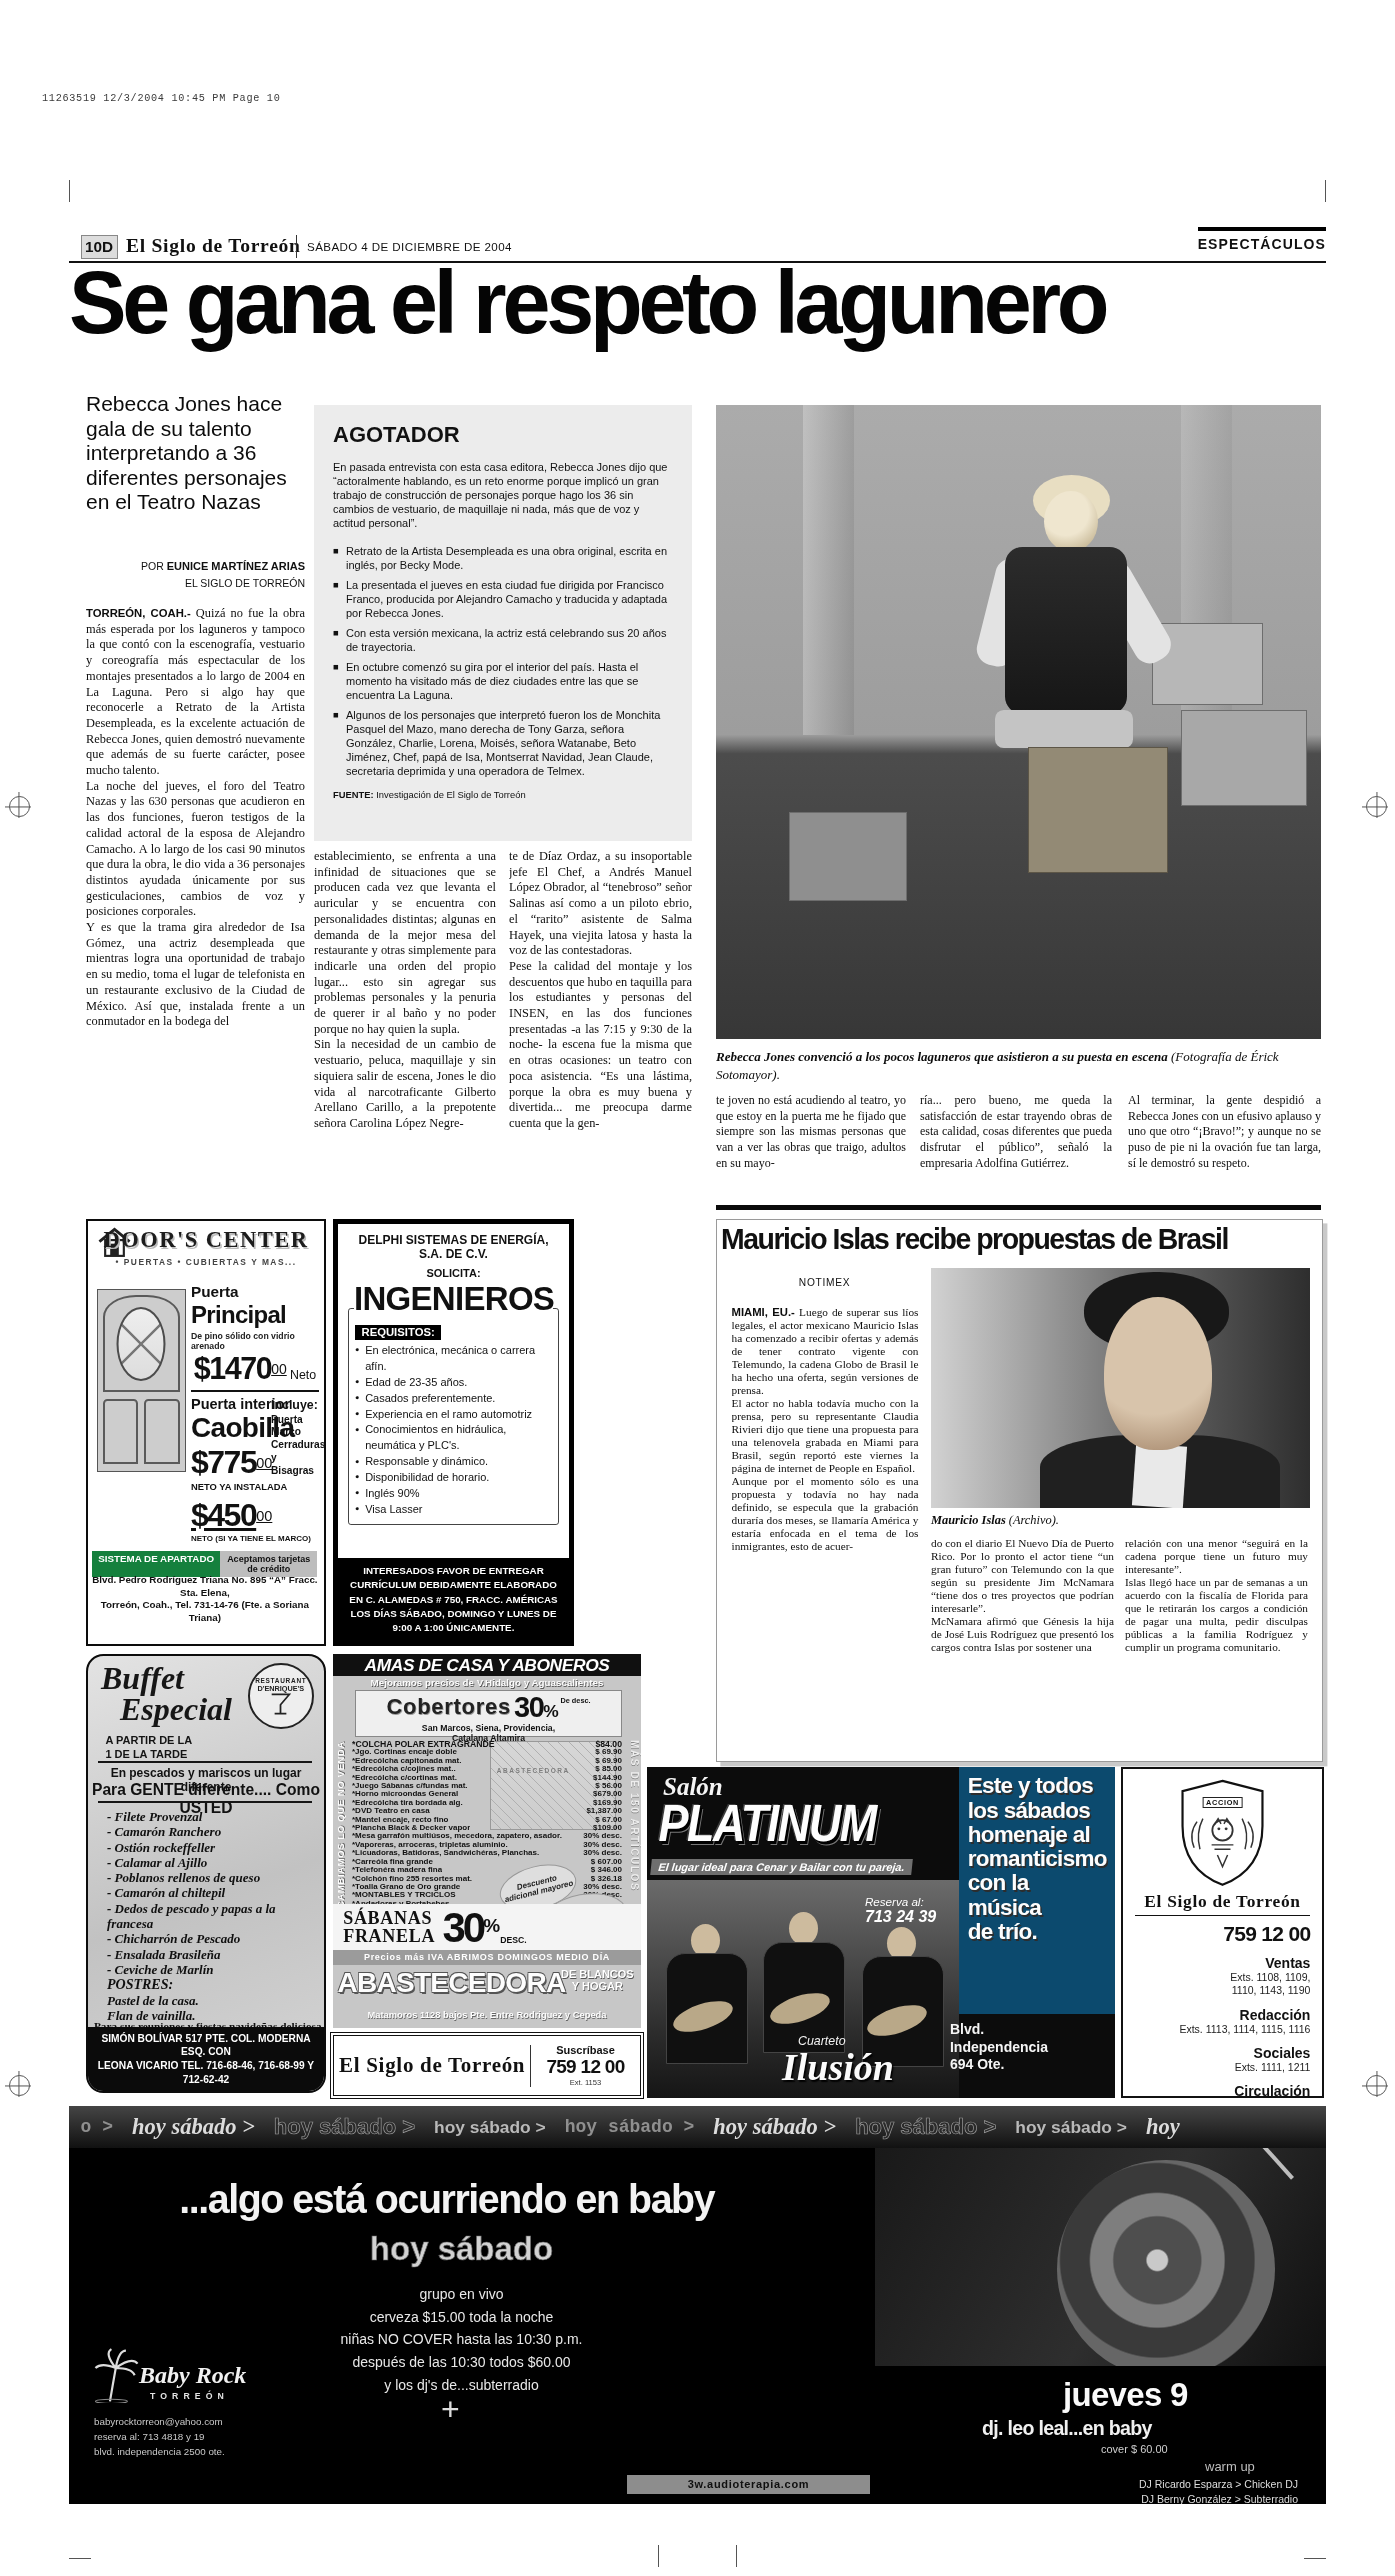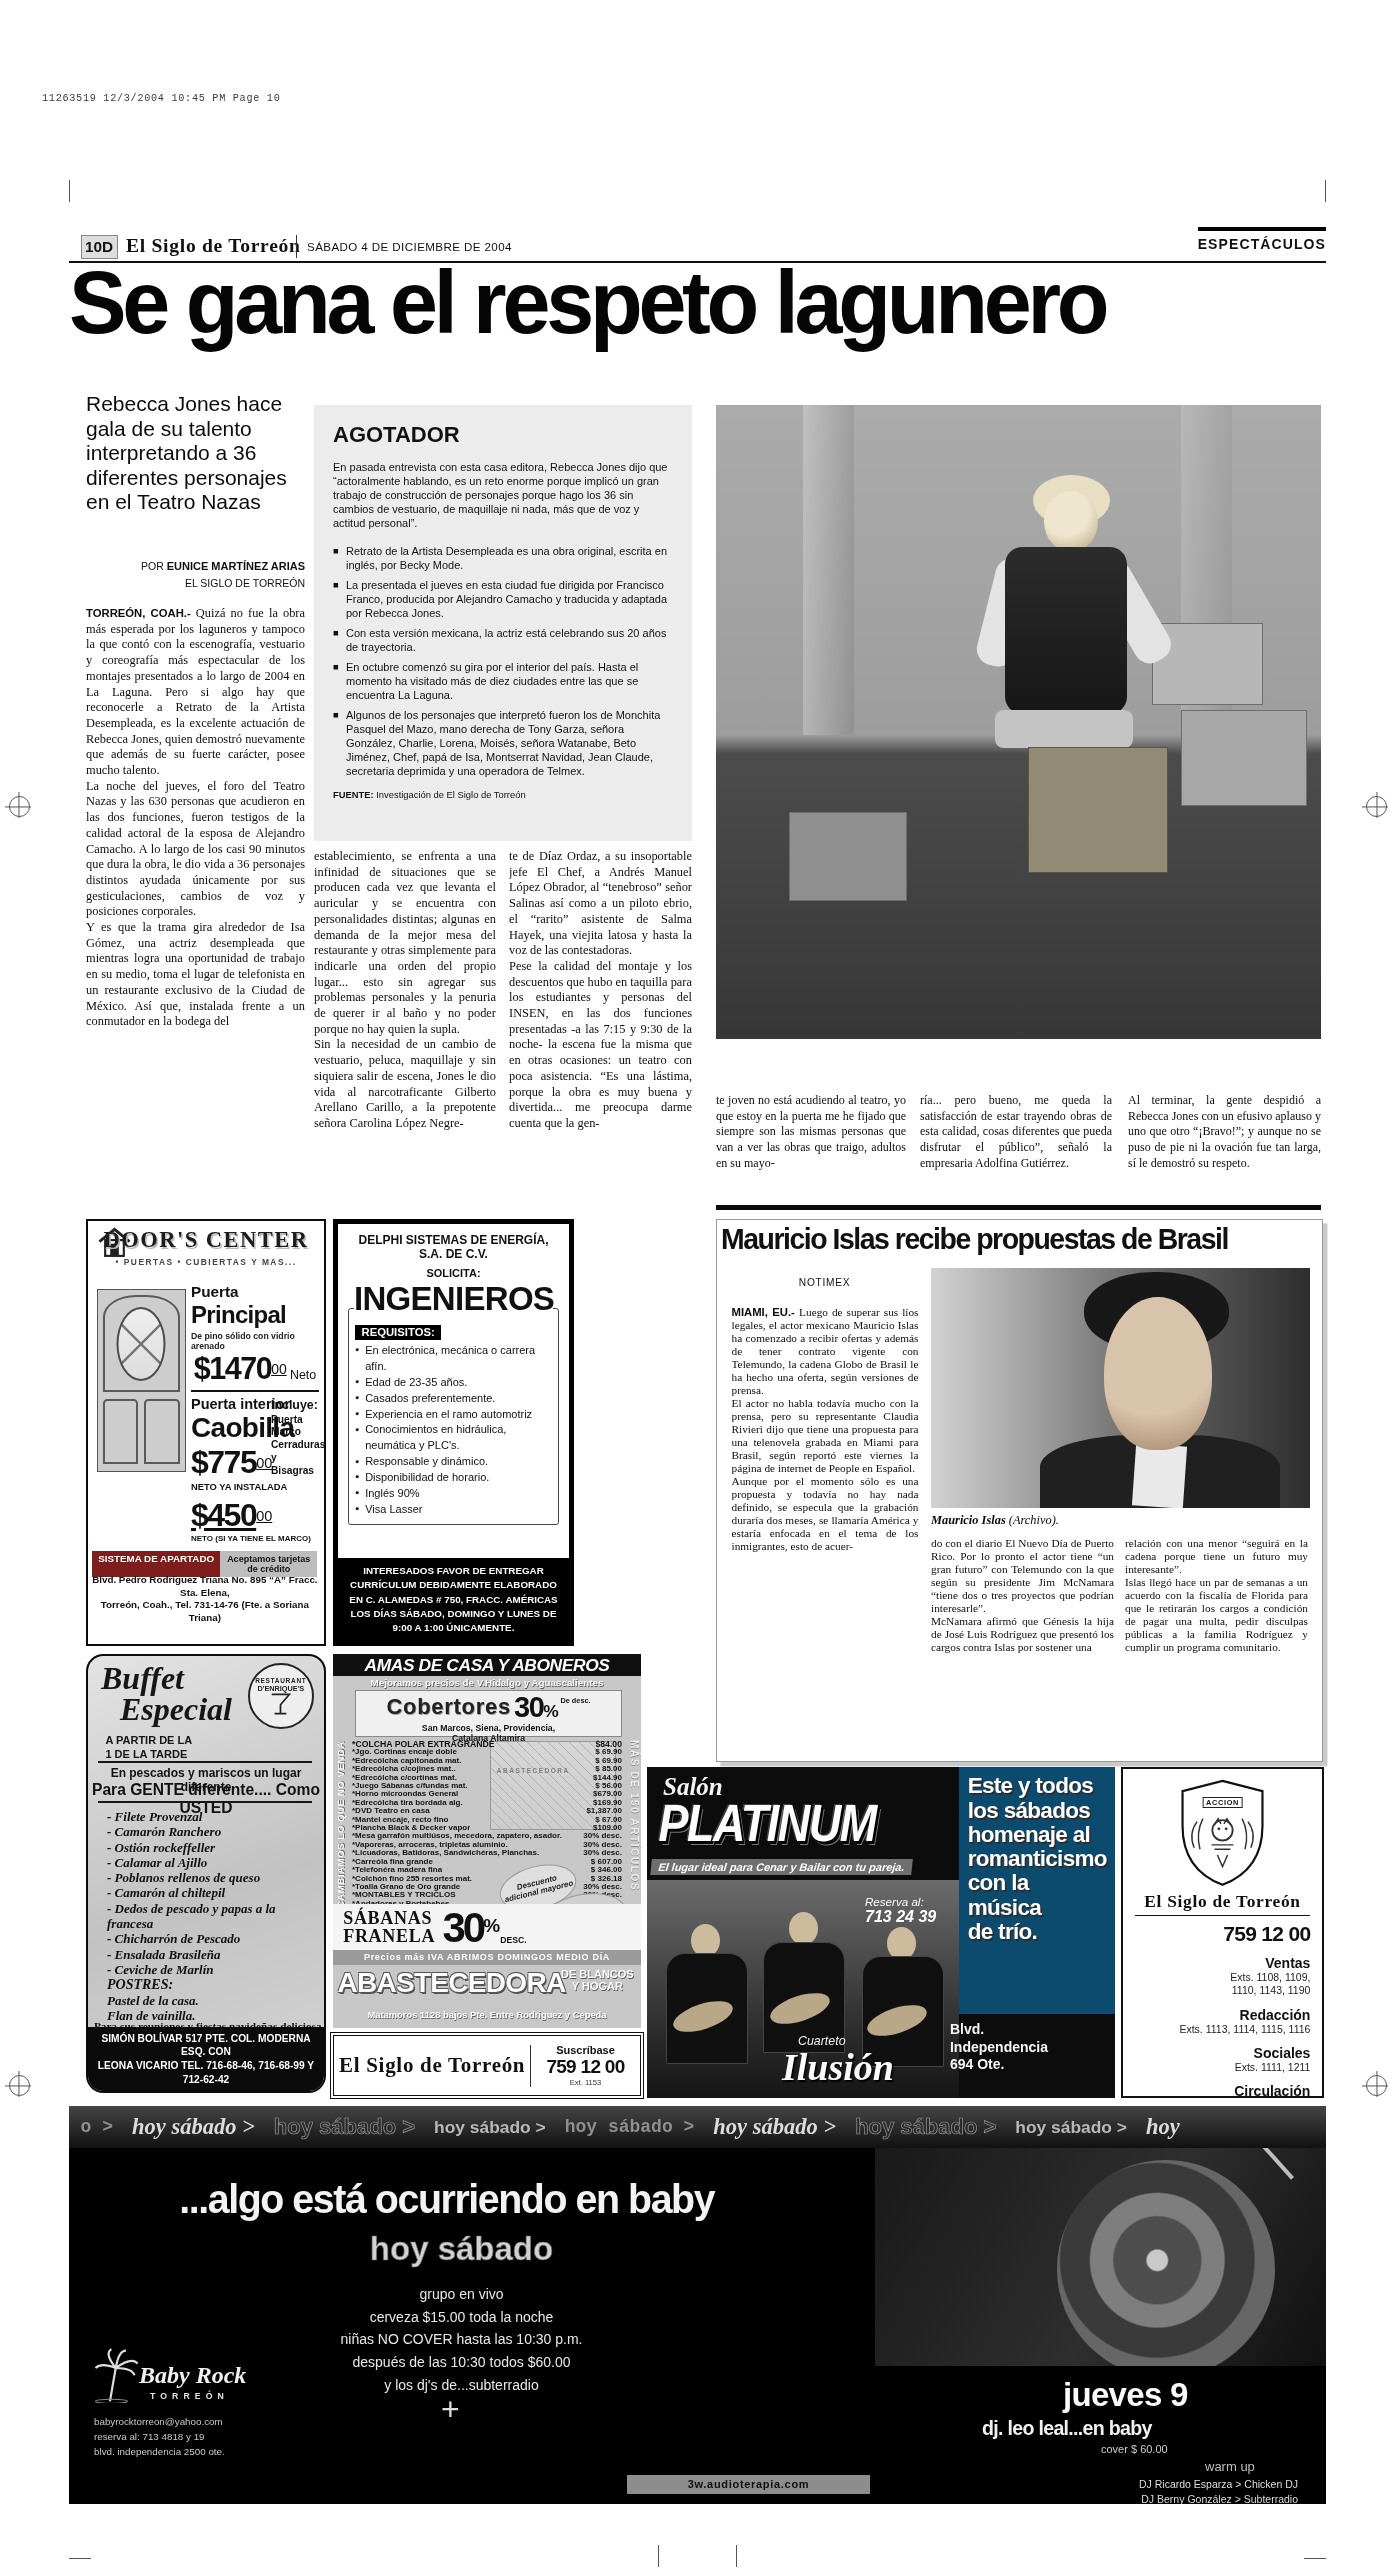--- a/index.html
+++ b/index.html
@@ -93,21 +93,21 @@
   .d-right{position:absolute;left:103px;top:62px;width:128px;}
   .d-p1a{font-weight:bold;font-size:15.3px;}
   .d-p1b{font-weight:bold;font-size:24px;letter-spacing:-0.7px;}
   .d-desc{font-size:8.7px;font-weight:bold;color:#222;margin-top:1.5px;}
   .price{font-weight:bold;letter-spacing:-1.5px;}
   .cents{font-size:.45em;vertical-align:super;text-decoration:underline;letter-spacing:0;}
   .d-hr{border-top:2.9px solid #111;margin:4.4px 0;}
   .d-incl{position:absolute;left:80px;top:115px;width:51px;font-weight:bold;font-size:10.2px;line-height:1.25;}
   .d-incl .t{font-size:12.4px;}
   .d-bands{position:absolute;left:4.4px;top:330px;width:225px;display:flex;font-weight:bold;}
-  .d-band1{background:#7f1d1d;color:#fff;font-size:9.8px;padding:2.2px 5.8px;}
+  .d-band1{background:#15803d;color:#fff;font-size:9.8px;padding:2.2px 5.8px;}
   .d-band2{background:#bdbdbd;color:#111;font-size:9px;padding:2.9px 4.4px;flex:1;text-align:center;}
   .d-addr{position:absolute;left:2.9px;top:353px;width:228px;text-align:center;font-weight:bold;font-size:9.8px;line-height:1.3;}
   
   .delphi{left:333px;top:1219px;width:241px;height:427px;border:5.1px solid #000;background:#fff;padding:7.3px 8.7px;}
   .dl-co{font-weight:bold;font-size:12px;text-align:center;margin-top:1.5px;}
   .dl-sol{font-weight:bold;font-size:11px;text-align:center;margin:5.8px 0 0;}
   .dl-pos{font-weight:bold;font-size:33px;text-align:center;letter-spacing:-0.7px;position:relative;z-index:2;
           background:#fff;display:block;margin:1.5px 7.3px -10.2px;}
   .dl-box{border:1.5px solid #444;border-radius:2.9px;padding:16px 5.8px 5.8px;margin:0 1.5px;}
   .dl-req{display:inline-block;background:#000;color:#fff;font-weight:bold;font-size:11.3px;padding:1.5px 6.5px;margin-bottom:2.9px;}
@@ -309,20 +309,23 @@
     <div class="box" style="left:465px;top:305px;width:124px;height:94px;background:#a8a8a8;"></div>
     <div class="box" style="left:73px;top:407px;width:116px;height:87px;background:#8f8f8f;"></div>
     <div class="hair1"></div>
     <div class="head1"></div>
     <div class="sleeve"></div>
     <div class="sleeve r"></div>
     <div class="torso1"></div>
     <div class="legs1"></div>
     <div class="crate"></div>
   </div>
+  <div class="abs caption" style="left:716px;top:1048px;width:605px;">
+    <span class="cb">Rebecca Jones convenció a los pocos laguneros que asistieron a su puesta en escena</span><span class="cr"> (Fotografía de Érick Sotomayor).</span>
+  </div>
 
   <div class="abs bodycol" style="left:716px;top:1093px;width:190px;height:110px;font-size:12px;">te joven no está acudiendo al teatro, yo que estoy en la puerta me he fijado que siempre son las mismas personas que van a ver las obras que traigo, adultos en su mayo-</div>
   <div class="abs bodycol" style="left:920px;top:1093px;width:192px;height:110px;font-size:12px;">ría... pero bueno, me queda la satisfacción de estar trayendo obras de esta calidad, cosas diferentes que pueda disfrutar el público”, señaló la empresaria Adolfina Gutiérrez.</div>
   <div class="abs bodycol" style="left:1128px;top:1093px;width:193px;height:110px;font-size:12px;">Al terminar, la gente despidió a Rebecca Jones con un efusivo aplauso y uno que otro “¡Bravo!”; y aunque no se puso de pie ni la ovación fue tan larga, sí le demostró su respeto.</div>
   <div class="abs rule" style="left:716px;top:1205px;width:605px;height:5.1px;"></div>
 
   <div class="abs msec">
     <div class="mhead">Mauricio Islas recibe propuestas de Brasil</div>
     <div class="mby">NOTIMEX</div>
     <div class="mcol" style="position:absolute;left:14.5px;top:86px;width:187px;height:442px;"><span class="dateline">MIAMI, EU.- </span><span>Luego de superar sus líos legales, el actor mexicano Mauricio Islas ha comenzado a recibir ofertas y además de tener contrato vigente con Telemundo, la cadena Globo de Brasil le ha hecho una oferta, según versiones de prensa.

